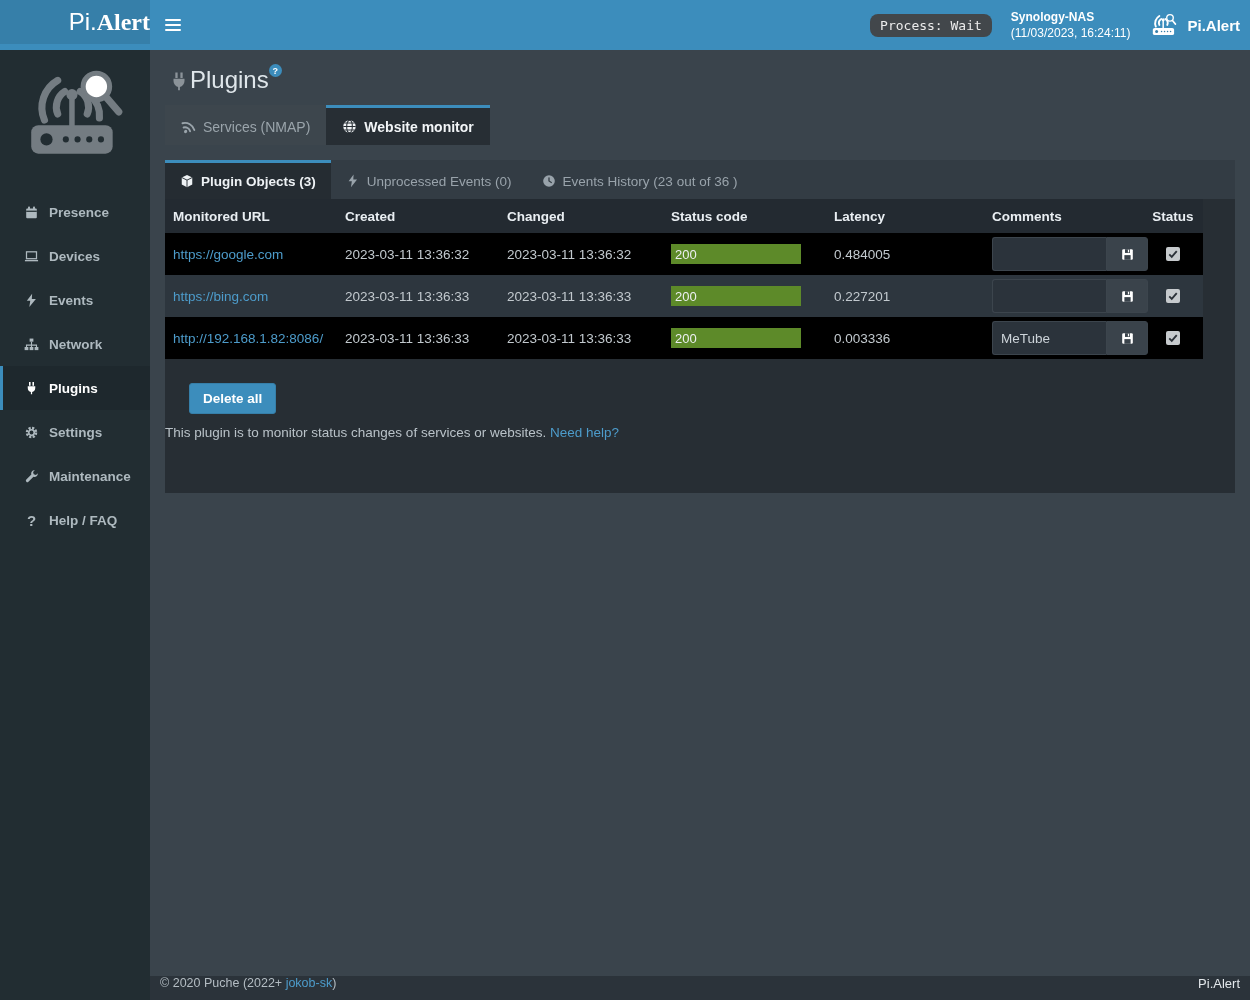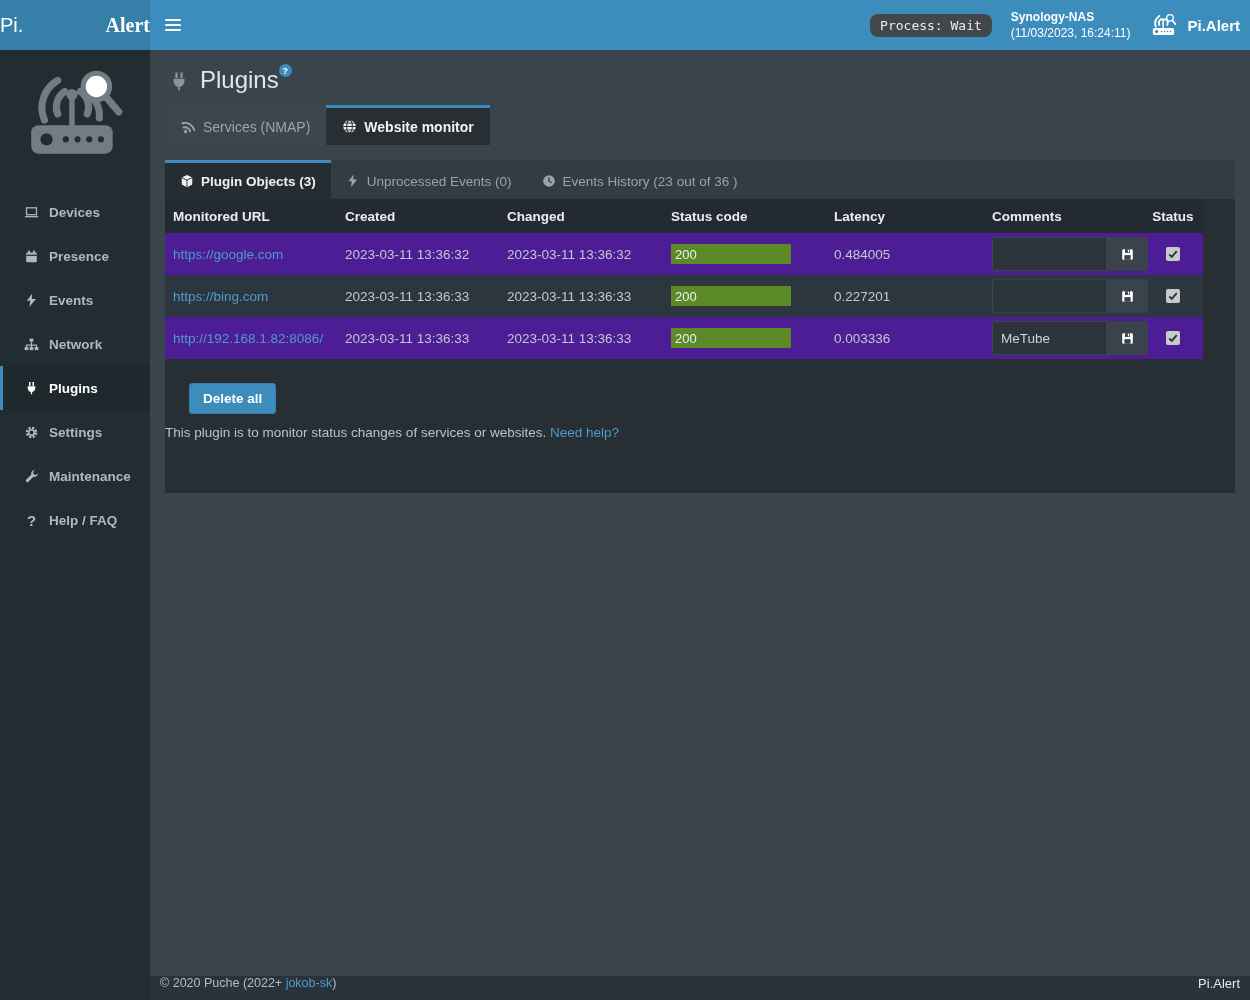--- a/index.html
+++ b/index.html
@@ -2,22 +2,22 @@
 <html><head>
 <meta charset="utf-8">
 <style>
   * { margin:0; padding:0; box-sizing:border-box; }
   html,body { width:1250px; height:1000px; overflow:hidden; }
   body { font-family:"Liberation Sans", sans-serif; background:#3a444c; color:#c8d0d5; }
   a { text-decoration:none; }
 
   
   .navbar { position:absolute; top:0; left:0; width:1250px; height:50px; background:#3c8dbc; display:flex; }
-  .brand { width:150px; height:50px; background:#367fa9; color:#fff; font-size:20px;
-           display:flex; align-items:center; justify-content:space-between; }
+  .brand { width:150px; height:44px; background:#367fa9; color:#fff; font-size:24px;
+           display:flex; align-items:center; justify-content:flex-end; }
   .brand .thin { font-weight:300; }
   .brand .bold { font-weight:700;font-family:Liberation Serif, serif; }
   .nav-rest { flex:1; display:flex; align-items:center; }
   .hamburger { width:45px; height:50px; display:flex; flex-direction:column; align-items:center;
                justify-content:center; gap:3px; cursor:pointer; }
   .hamburger i { display:block; width:16px; height:2px; background:#fff; border-radius:1px; }
   .nav-right { margin-left:auto; display:flex; align-items:center; gap:19px; padding-right:10px; }
   .proc-badge { background:#42474b; color:#ececec; font-family:"DejaVu Sans Mono", monospace;
                 font-size:13px; padding:4px 10px; border-radius:8px; }
   .host-block { color:#fff; font-size:12px; line-height:16px; }
@@ -34,21 +34,21 @@
   .menu-item { height:44px; display:flex; align-items:center; gap:10px; padding-left:21px;
                color:#aeb9bf; font-size:13.5px; font-weight:600; cursor:pointer; border-left:3px solid transparent; }
   .menu-item svg { width:15px; height:15px; flex:none; }
   .menu-item .qmark { width:15px; font-size:15px; font-weight:700; text-align:center; }
   .menu-item.active { background:#1e282d; border-left-color:#3c8dbc; color:#ffffff; }
 
   
   .content { position:absolute; top:50px; left:150px; width:1100px; height:918px; background:#3a444c; }
   .page-head { display:flex; align-items:flex-start; padding:16px 0 0 18px; }
   .page-head svg { width:22px; height:24px; margin-top:4px; }
-  .page-title { font-size:24px; font-weight:400; color:#dfe6ea; margin-left:10px; }
+  .page-title { font-size:24px; font-weight:400; color:#dfe6ea; }
   .title-badge { display:inline-flex; width:13px; height:13px; background:#3c8dbc; color:#fff; border-radius:50%;
                  font-size:9px; font-weight:700; align-items:center; justify-content:center;
                  vertical-align:top; margin-top:-2px; cursor:pointer; }
 
   .outer-tabs { display:flex; margin:11px 15px 0 15px; }
   .otab { display:flex; align-items:center; gap:7px; padding:0 16px; height:40px; font-size:14px;
           border-top:3px solid transparent; cursor:pointer;justify-content:flex-end; }
   .otab svg { width:15px; height:15px; }
   .otab.inactive { background:#3d464d; color:#9aa4ab; }
   .otab.active { background:#272e34; color:#f2f5f7; border-top-color:#3c8dbc; font-weight:600; }
@@ -61,25 +61,25 @@
   .itab svg { width:14px; height:14px; }
   .itab.active { background:#252c32; border-top-color:#3c8dbc; color:#eef2f5; font-weight:600; }
 
   table { border-collapse:collapse; table-layout:fixed; width:1038px; font-size:13.5px; }
   col.c1{width:172px} col.c2{width:162px} col.c3{width:164px} col.c4{width:163px}
   col.c5{width:158px} col.c6{width:159px} col.c7{width:60px}
   thead th { background:#232a31; color:#e9eef2; font-weight:700; text-align:left; height:34px;
              padding:0 8px; }
   thead th.center { text-align:center; }
   tbody td { height:42px; padding:0 8px; vertical-align:middle; }
-  tr.odd td { background:#4c1d95; }
+  tr.odd td { background:#000000; }
   tr.even td { background:#2d363e; }
   td a { color:#4d9ccb; }
   td.date { color:#c2c9ce; }
-  .bar { width:120px; height:20px; background:#5d8a29; color:#eceff1; font-size:13px;
+  .bar { width:130px; height:20px; background:#5d8a29; color:#eceff1; font-size:13px;
          display:flex; align-items:center; padding-left:4px; }
   .igroup { display:flex; width:156px; }
   .igroup input { width:114px; height:34px; background:#2b333b; border:1px solid #3c454d;
                   border-right:none; border-radius:3px 0 0 3px; color:#cdd4d9; font-size:13.5px;
                   padding:0 8px; font-family:"Liberation Sans", sans-serif; outline:none; }
   .igroup button { width:42px; height:34px; background:#3a434b; border:1px solid #3c454d;
                    border-radius:0 3px 3px 0; cursor:pointer; display:flex; align-items:center; justify-content:center; }
   .igroup button svg { width:15px; height:15px; }
   td.state { text-align:center; }
   .cb { display:inline-flex; width:14px; height:14px; background:#c6cacd; border-radius:2px;
@@ -159,33 +159,33 @@
       <circle cx="57.5" cy="71" r="3" fill="#222d32"></circle>
       <circle cx="69" cy="71" r="3" fill="#222d32"></circle>
       <circle cx="80.5" cy="71" r="3" fill="#222d32"></circle>
       <circle cx="76" cy="19" r="13" fill="#ffffff" stroke="#747c82" stroke-width="5"></circle>
       <line x1="86" y1="30" x2="98" y2="44" stroke="#747c82" stroke-width="7" stroke-linecap="round"></line>
     </svg>
   </div>
   <nav class="menu">
     <div class="menu-item">
       <svg viewBox="0 0 24 24">
-          <rect x="4" y="4.5" width="16" height="11" fill="none" stroke="currentColor" stroke-width="2"></rect>
-          <rect x="1.5" y="17.5" width="21" height="2.2" fill="currentColor"></rect>
-        </svg>
-      <span>Devices</span>
-    </div>
-    <div class="menu-item">
-      <svg viewBox="0 0 24 24">
           <rect x="3.5" y="5.5" width="17" height="15.5" rx="1.5" fill="currentColor"></rect>
           <rect x="6.5" y="2.5" width="3" height="5" rx="1" fill="currentColor"></rect>
           <rect x="14.5" y="2.5" width="3" height="5" rx="1" fill="currentColor"></rect>
           <rect x="3.5" y="9" width="17" height="2" fill="#222d32"></rect>
         </svg>
       <span>Presence</span>
+    </div>
+    <div class="menu-item">
+      <svg viewBox="0 0 24 24">
+          <rect x="4" y="4.5" width="16" height="11" fill="none" stroke="currentColor" stroke-width="2"></rect>
+          <rect x="1.5" y="17.5" width="21" height="2.2" fill="currentColor"></rect>
+        </svg>
+      <span>Devices</span>
     </div>
     <div class="menu-item">
       <svg viewBox="0 0 24 24">
           <polygon points="13,1 4.5,12.5 10,12.5 8.5,22.5 19,9.5 12.5,9.5" fill="currentColor"></polygon>
         </svg>
       <span>Events</span>
     </div>
     <div class="menu-item">
       <svg viewBox="0 0 24 24">
           <rect x="9" y="2.5" width="6" height="5" fill="currentColor"></rect>

